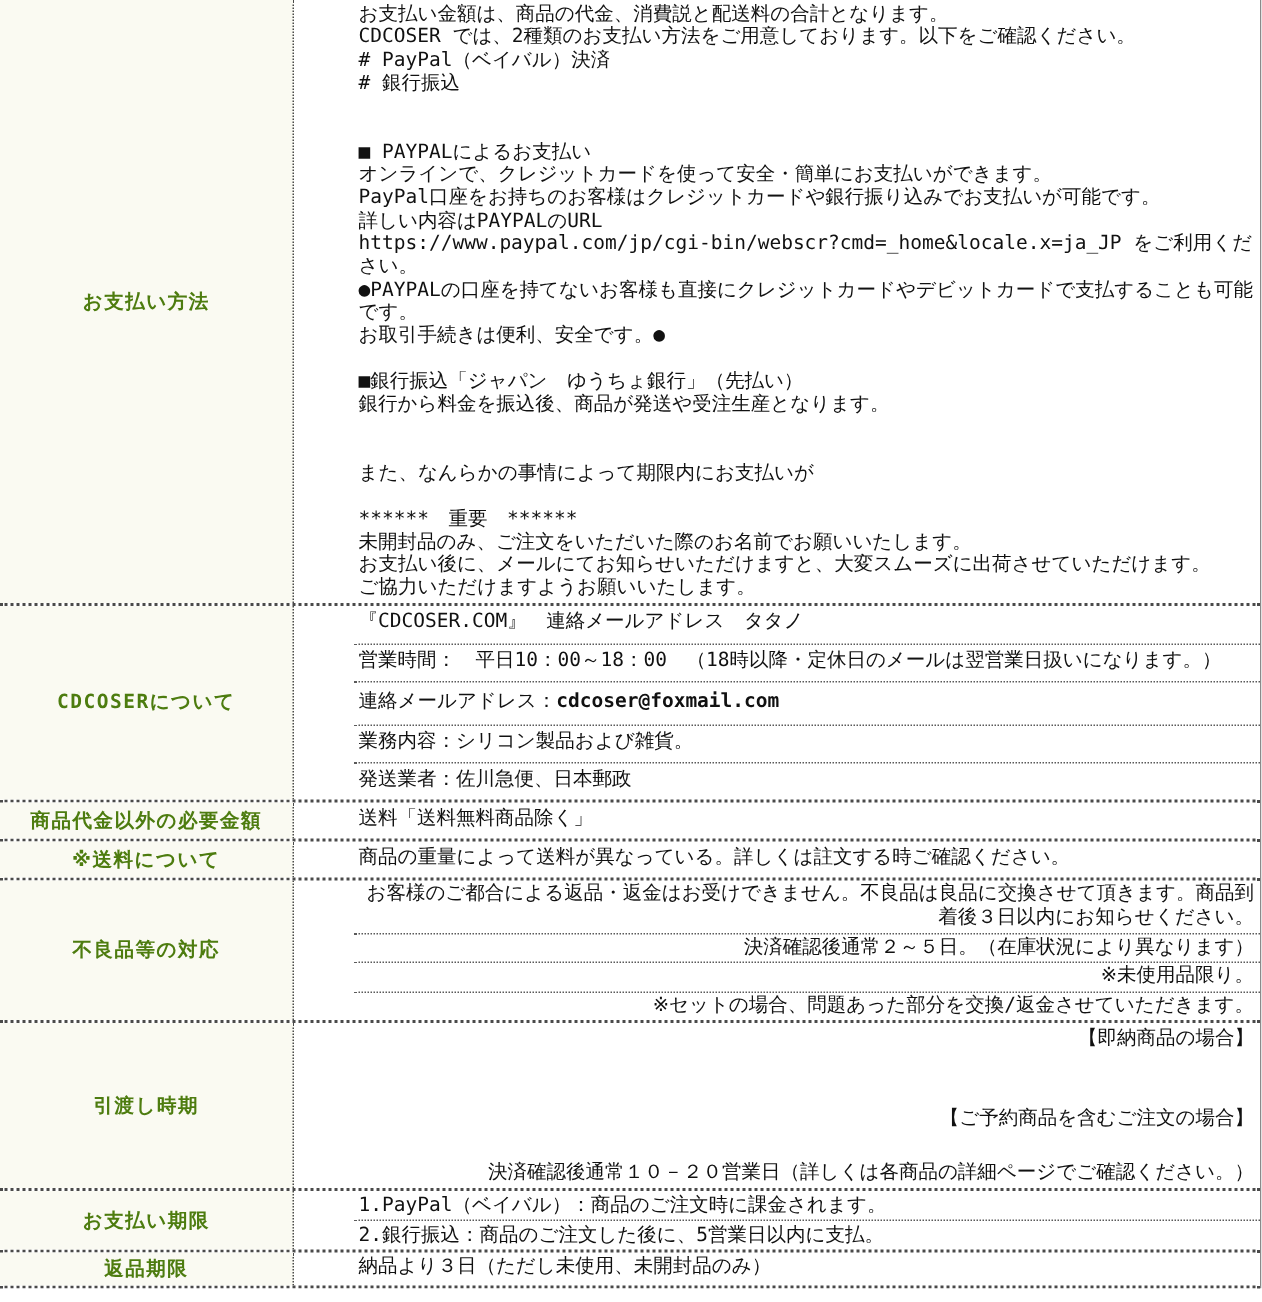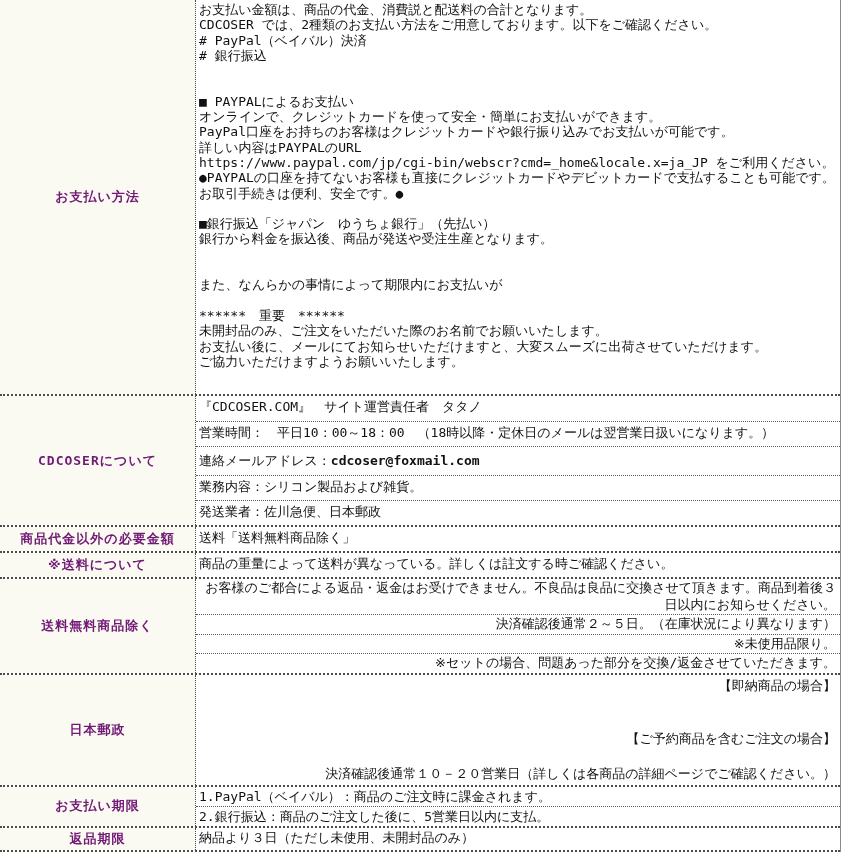--- a/index.html
+++ b/index.html
@@ -29,29 +29,30 @@
     width: 196px;
     min-width: 196px;
     box-sizing: border-box;
     background: var(--header-bg, #fafaf2);
     border-right: 1px dotted #4a4a4a;
     display: flex;
     align-items: center;
     justify-content: center;
     text-align: center;
     font-weight: bold;
-    color: #701a75;
+    color: #4d7c0f;
     padding: 2px 6px;
     letter-spacing: 1px;
   }
   .row-content {
     flex: 1;
     display: flex;
     flex-direction: column;
     min-width: 0;
+    margin-left: 40px;
   }
   .subcell {
     padding: 3px 4px 4px 3px;
     border-top: 1px dotted #5a5a5a;
     box-sizing: border-box;
   }
   .subcell:first-child { border-top: none; }
   .line {
     line-height: 16px;
     min-height: 16px;
@@ -109,21 +110,21 @@
             <div class="line">お支払い後に、メールにてお知らせいただけますと、大変スムーズに出荷させていただけます。</div>
             <div class="line">ご協力いただけますようお願いいたします。</div>
           </div>
         </div>
     </div>
 
     <div class="row row-about">
       <div class="row-header">CDCOSERについて</div>
       <div class="row-content">
           <div class="subcell">
-            <div class="line">『CDCOSER.COM』　サイト運営責任者　タタノ</div>
+            <div class="line">『CDCOSER.COM』　連絡メールアドレス　タタノ</div>
           </div>
           <div class="subcell">
             <div class="line">営業時間：　平日10：00～18：00　（18時以降・定休日のメールは翌営業日扱いになります。）</div>
           </div>
           <div class="subcell">
             <div class="line"><span>連絡メールアドレス：</span><b>cdcoser@foxmail.com</b></div>
           </div>
           <div class="subcell">
             <div class="line">業務内容：シリコン製品および雑貨。</div>
           </div>
@@ -145,39 +146,39 @@
     <div class="row row-shipnote">
       <div class="row-header">※送料について</div>
       <div class="row-content">
           <div class="subcell">
             <div class="line">商品の重量によって送料が異なっている。詳しくは註文する時ご確認ください。</div>
           </div>
         </div>
     </div>
 
     <div class="row row-defective">
-      <div class="row-header">送料無料商品除く</div>
+      <div class="row-header">不良品等の対応</div>
       <div class="row-content">
           <div class="subcell">
             <div class="line">お客様のご都合による返品・返金はお受けできません。不良品は良品に交換させて頂きます。商品到着後３日以内にお知らせください。</div>
           </div>
           <div class="subcell">
             <div class="line">決済確認後通常２～５日。（在庫状況により異なります）</div>
           </div>
           <div class="subcell">
             <div class="line">※未使用品限り。</div>
           </div>
           <div class="subcell">
             <div class="line">※セットの場合、問題あった部分を交換/返金させていただきます。</div>
           </div>
         </div>
     </div>
 
     <div class="row row-delivery">
-      <div class="row-header">日本郵政</div>
+      <div class="row-header">引渡し時期</div>
       <div class="row-content">
           <div class="subcell">
             <div class="line">【即納商品の場合】</div>
             <div class="line">&nbsp;</div>
             <div class="line">&nbsp;</div>
             <div class="line">【ご予約商品を含むご注文の場合】</div>
             <div class="line">&nbsp;</div>
             <div class="line">決済確認後通常１０－２０営業日（詳しくは各商品の詳細ページでご確認ください。）</div>
           </div>
         </div>

